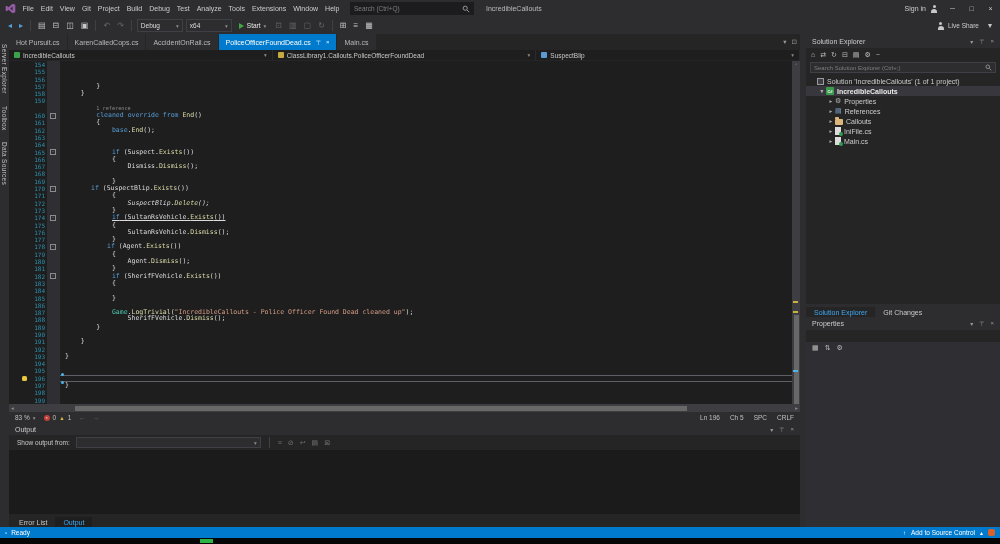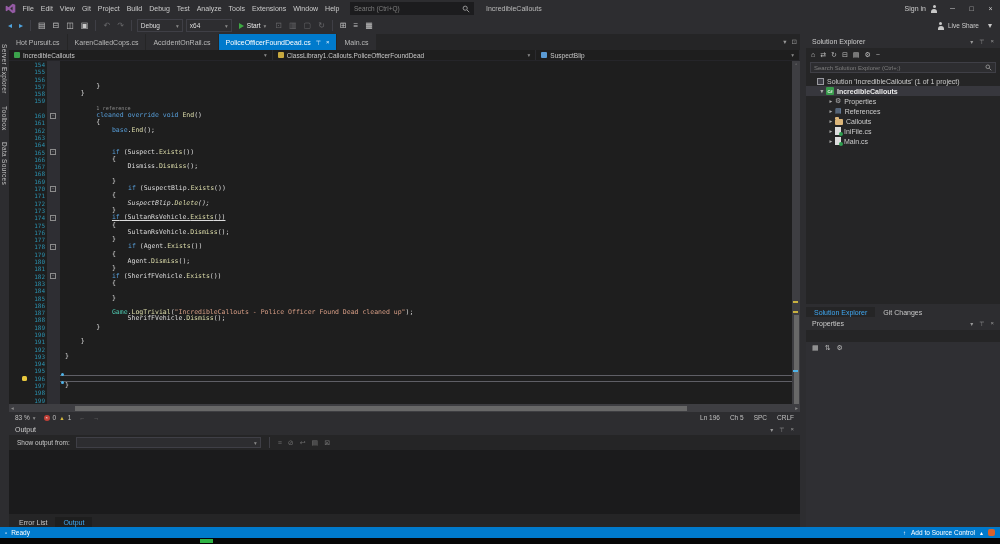--- a/index.html
+++ b/index.html
@@ -308,21 +308,21 @@
             <span class="cnum"></span>
             <span class="cfold"></span>
             <span class="ctext" style="padding-left: 36.304px;"><span class="codelens">1 reference</span></span>
           </div>
           <div class="crow">
             <span class="cglyph"></span>
             <span class="cnum">160</span>
             <span class="cfold">
               <span class="cfoldbox">-</span>
             </span>
-            <span class="ctext" style="padding-left: 36.304px;"><span class="tok-k">cleaned</span><span class="tok-p"> </span><span class="tok-k">override</span><span class="tok-p"> </span><span class="tok-k">void</span><span class="tok-p"> </span><span class="tok-m">End</span><span class="tok-p">()</span></span>
+            <span class="ctext" style="padding-left: 36.304px;"><span class="tok-k">cleaned</span><span class="tok-p"> </span><span class="tok-k">override</span><span class="tok-p"> </span><span class="tok-k">from</span><span class="tok-p"> </span><span class="tok-m">End</span><span class="tok-p">()</span></span>
           </div>
           <div class="crow">
             <span class="cglyph"></span>
             <span class="cnum">161</span>
             <span class="cfold"></span>
             <span class="ctext" style="padding-left: 36.304px;"><span class="tok-p">{</span></span>
           </div>
           <div class="crow">
             <span class="cglyph"></span>
             <span class="cnum">162</span>
@@ -372,21 +372,21 @@
             <span class="cnum">169</span>
             <span class="cfold"></span>
             <span class="ctext" style="padding-left: 51.956px;"><span class="tok-p">}</span></span>
           </div>
           <div class="crow">
             <span class="cglyph"></span>
             <span class="cnum">170</span>
             <span class="cfold">
               <span class="cfoldbox">-</span>
             </span>
-            <span class="ctext" style="padding-left: 68px;"><span class="tok-k">if</span><span class="tok-p"> (SuspectBlip.</span><span class="tok-m">Exists</span><span class="tok-p">())</span></span>
+            <span class="ctext" style="padding-left: 31px;"><span class="tok-k">if</span><span class="tok-p"> (SuspectBlip.</span><span class="tok-m">Exists</span><span class="tok-p">())</span></span>
           </div>
           <div class="crow">
             <span class="cglyph"></span>
             <span class="cnum">171</span>
             <span class="cfold"></span>
             <span class="ctext" style="padding-left: 51.956px;"><span class="tok-p">{</span></span>
           </div>
           <div class="crow">
             <span class="cglyph"></span>
             <span class="cnum">172</span>
@@ -424,21 +424,21 @@
             <span class="cnum">177</span>
             <span class="cfold"></span>
             <span class="ctext" style="padding-left: 51.956px;"><span class="tok-p">}</span></span>
           </div>
           <div class="crow">
             <span class="cglyph"></span>
             <span class="cnum">178</span>
             <span class="cfold">
               <span class="cfoldbox">-</span>
             </span>
-            <span class="ctext" style="padding-left: 68px;"><span class="tok-k">if</span><span class="tok-p"> (Agent.</span><span class="tok-m">Exists</span><span class="tok-p">())</span></span>
+            <span class="ctext" style="padding-left: 47px;"><span class="tok-k">if</span><span class="tok-p"> (Agent.</span><span class="tok-m">Exists</span><span class="tok-p">())</span></span>
           </div>
           <div class="crow">
             <span class="cglyph"></span>
             <span class="cnum">179</span>
             <span class="cfold"></span>
             <span class="ctext" style="padding-left: 51.956px;"><span class="tok-p">{</span></span>
           </div>
           <div class="crow">
             <span class="cglyph"></span>
             <span class="cnum">180</span>

